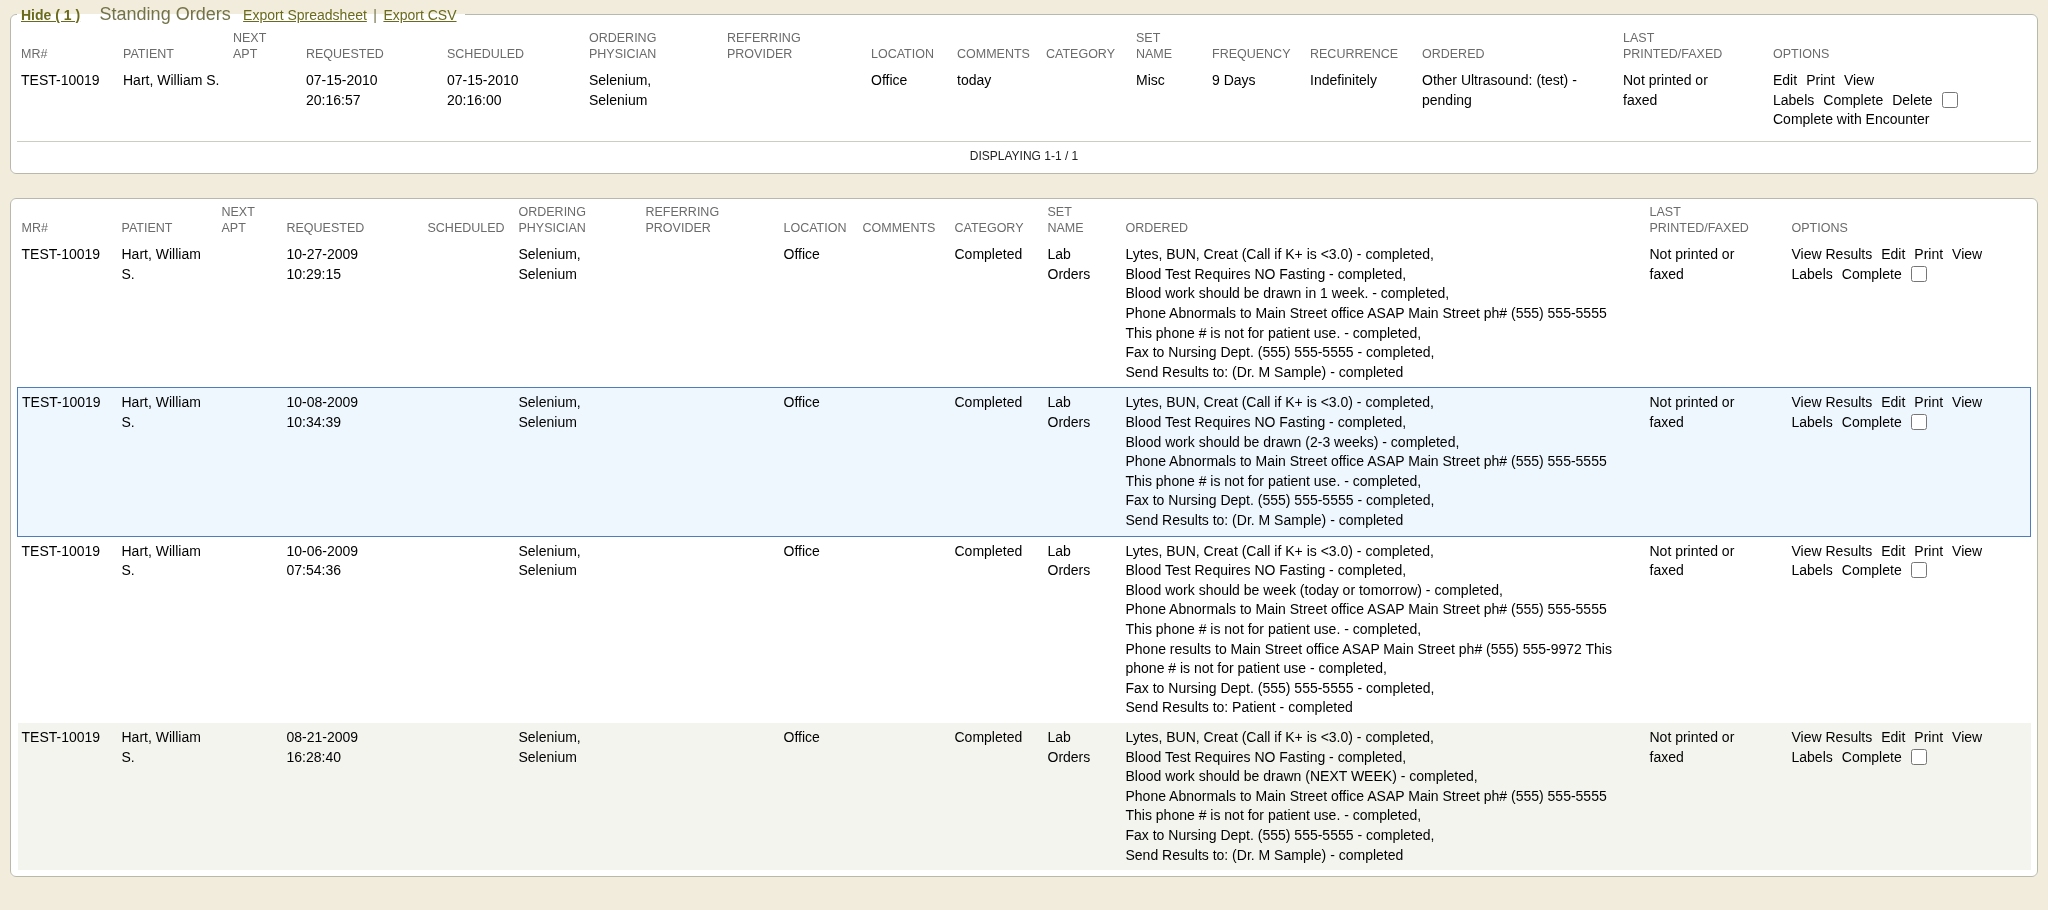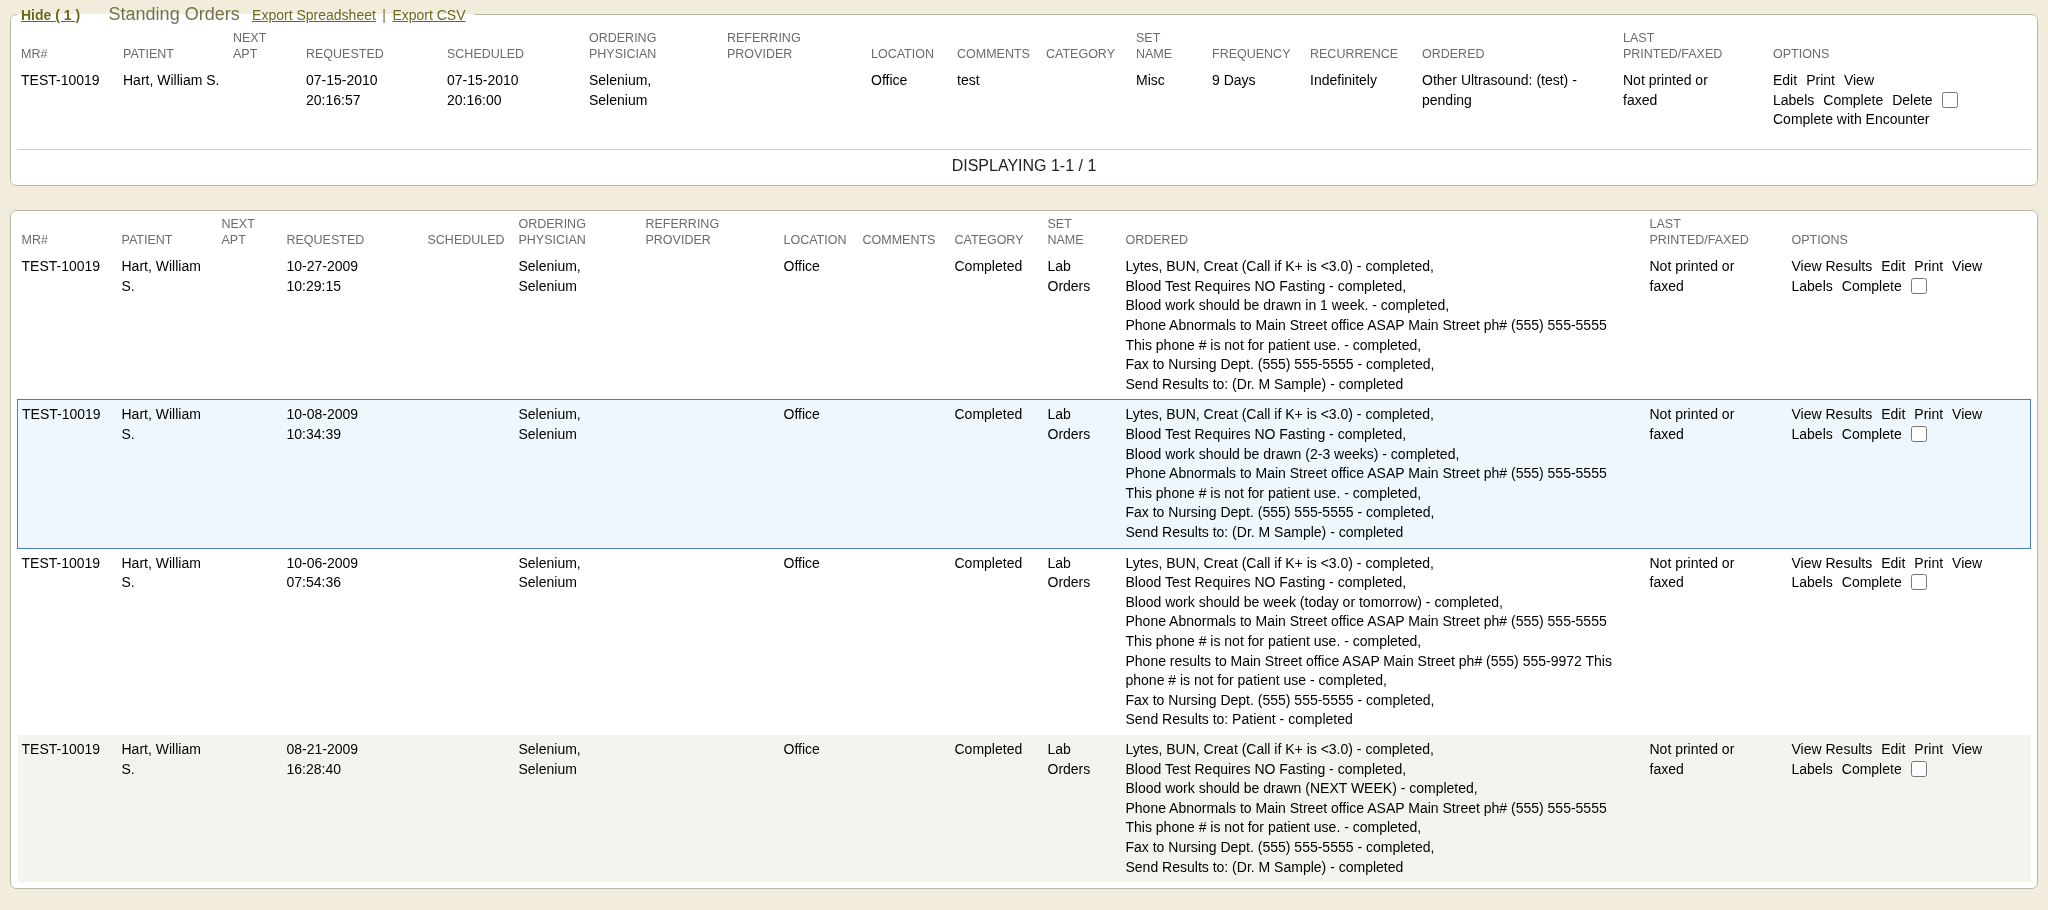--- a/index.html
+++ b/index.html
@@ -16,21 +16,21 @@
     border-radius: 6px;
     margin: 4px 10px 0 10px;
     padding: 0 6px 6px 6px;
   }
   fieldset.completed-section { margin-top: 24px; }
   legend { padding: 0 8px 0 4px; white-space: nowrap; }
   .hide-link {
     font-size: 14px; font-weight: bold; color: #6a6a1c;
     text-decoration: underline; cursor: pointer;
   }
-  .section-title { font-size: 18px; color: #73734a; margin: 0 8px 0 24px; text-align: center; }
+  .section-title { font-size: 18px; color: #73734a; margin: 0 8px 0 15px; text-align: center; }
   .export-link { font-size: 14px; color: #6a6a1c; text-decoration: underline; cursor: pointer; }
   .sep { font-size: 14px; color: #73734a; margin: 0 2px; }
 
   table {
     width: 100%;
     border-collapse: collapse;
     table-layout: fixed;
     font-size: 14px;
     line-height: 1.4;
   }
@@ -67,24 +67,24 @@
     text-align: right;
   }
   .options-cell input[type="checkbox"] {
     width: 16px; height: 16px; margin: 0 0 0 0; vertical-align: -3px; cursor: pointer;
   }
   .ordered-line { display: block; }
 
   .table-footer {
     border-top: 1px solid #ccccbf;
     text-align: center;
-    font-size: 16px;
+    font-size: 12px;
     color: #222;
     padding: 7px 0 4px 0;
-    margin-top: 14px;
+    margin-top: 6px;
   }
 </style>
 </head>
 <body>
 
 <fieldset>
   <legend>
     <a class="hide-link">Hide ( 1 )</a>
     <span class="section-title">Standing Orders</span>
     <a class="export-link">Export Spreadsheet</a>
@@ -138,21 +138,21 @@
 
         <tr>
           <td>TEST-10019</td>
           <td>Hart, William S.</td>
           <td></td>
           <td class="pr12">07-15-2010 20:16:57</td>
           <td class="pr12">07-15-2010 20:16:00</td>
           <td class="pr22">Selenium, Selenium</td>
           <td></td>
           <td>Office</td>
-          <td>test</td>
+          <td>today</td>
           <td></td>
           <td>Misc</td>
           <td>9 Days</td>
           <td>Indefinitely</td>
           <td class="pr24">
             <div class="ordered-line">Other Ultrasound: (test) - pending</div>
           </td>
           <td class="pr26">Not printed or faxed</td>
           <td class="options-cell">
             <a>Edit</a><a>Print</a><a>View Labels</a><a>Complete</a><a>Delete</a><input type="checkbox" style="">

